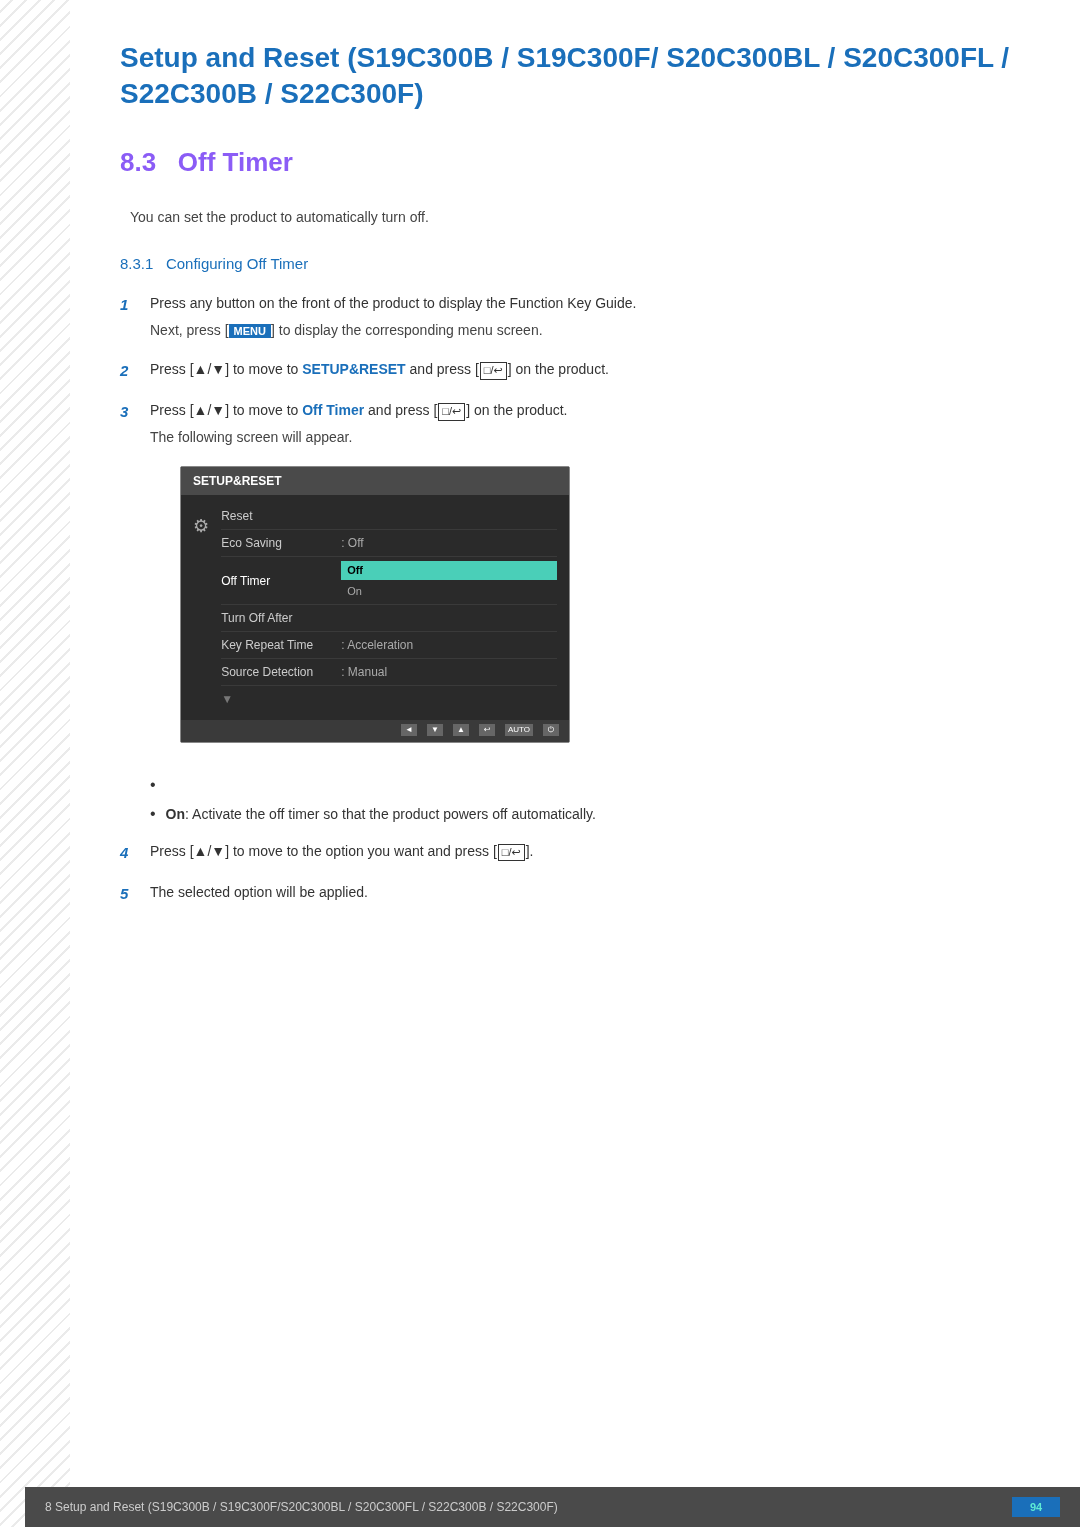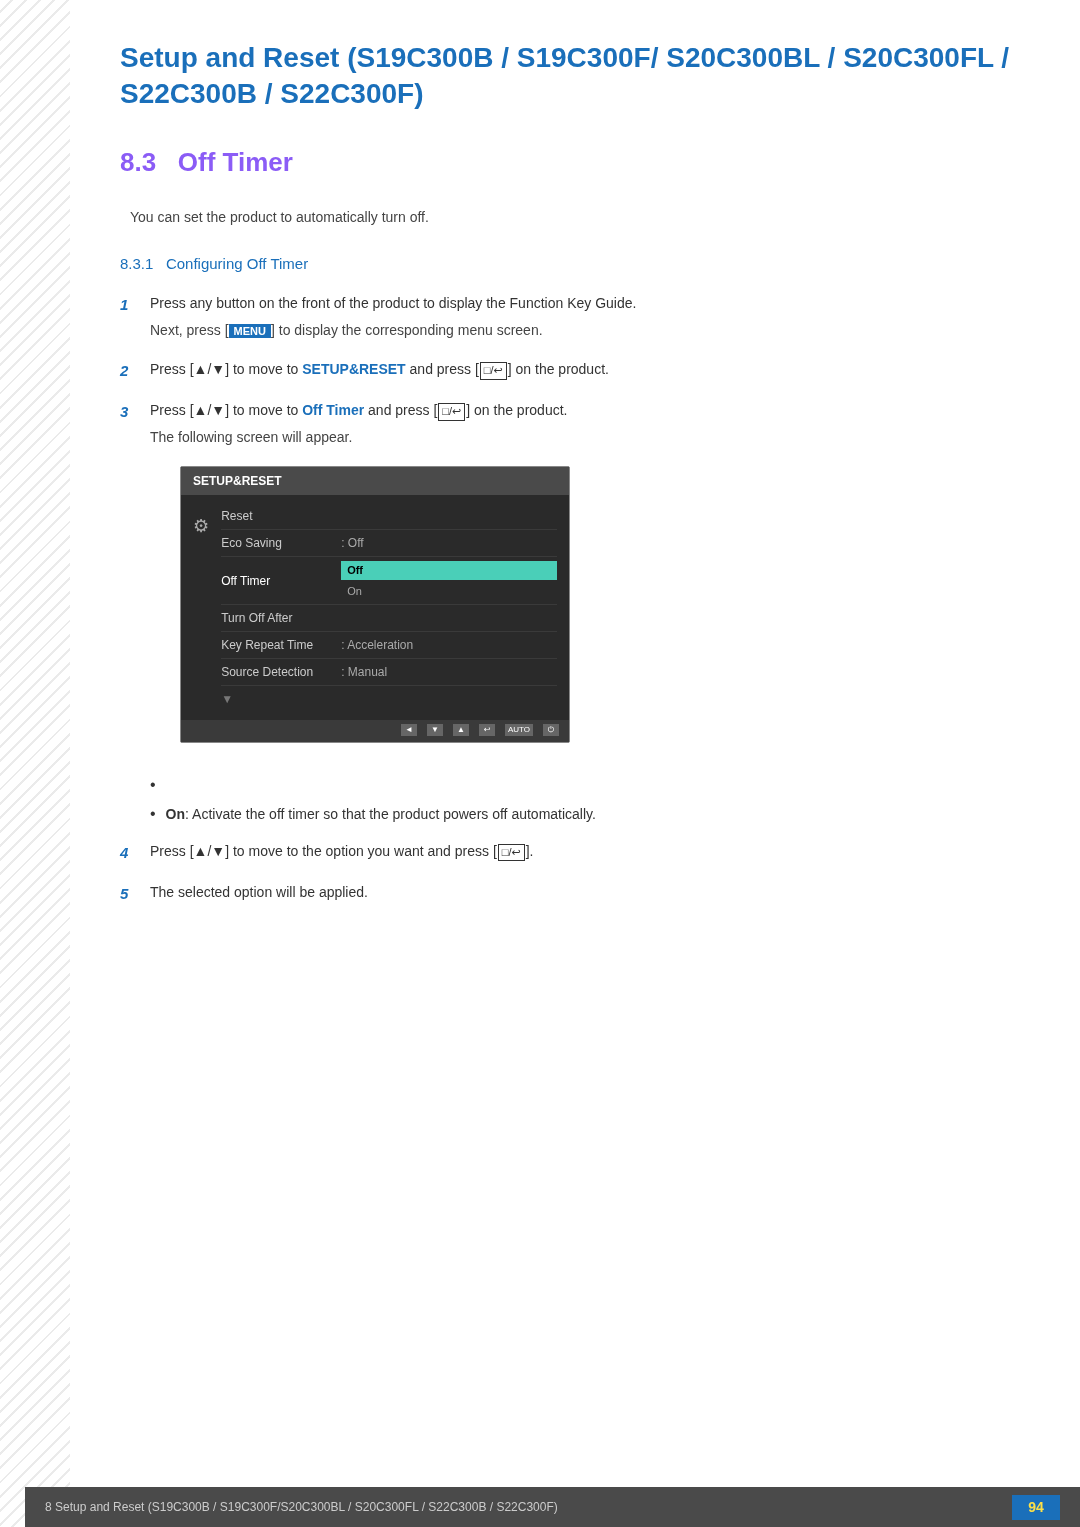--- a/index.html
+++ b/index.html
@@ -278,22 +278,22 @@
       margin-left: 25px;
     }
 
     .footer-text {
       color: #ccc;
       font-size: 12px;
     }
 
     .footer-page-num {
       background: #1a6fba;
-      color: #fde047;
-      font-size: 14px;
+      color: #5eead4;
+      font-size: 11px;
       font-weight: bold;
       padding: 2px 14px;
       min-width: 48px;
       text-align: center;
     }
     .bracket-icon {
       border: 1px solid #333;
       padding: 0 3px;
       font-size: 11px;
       line-height: 1.4;

